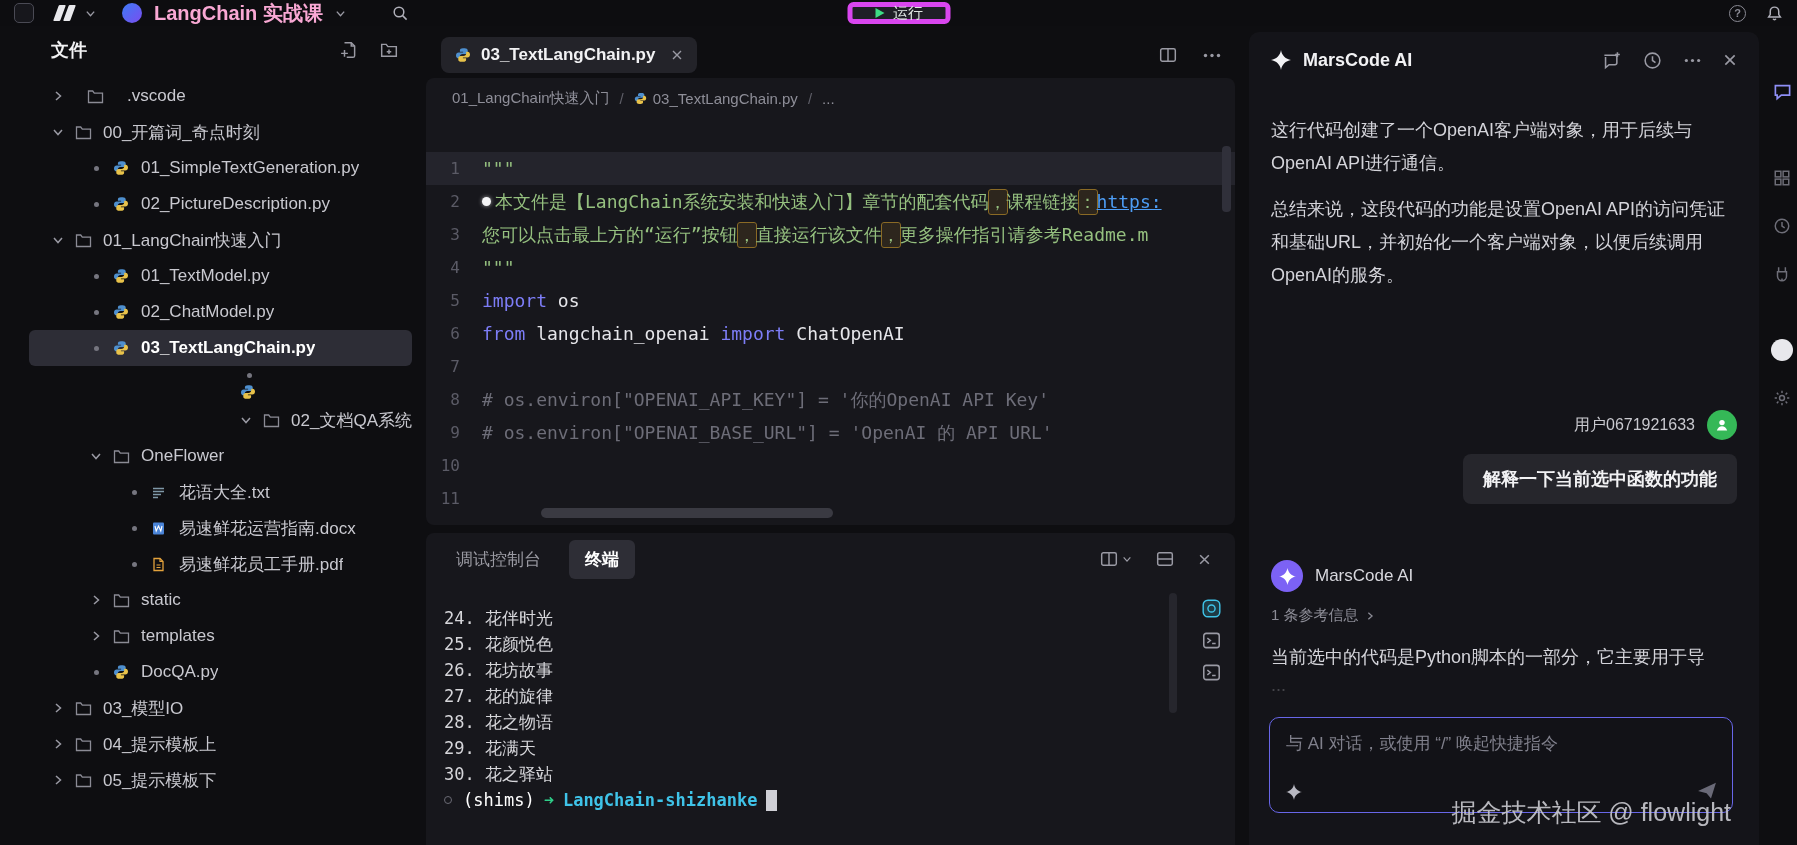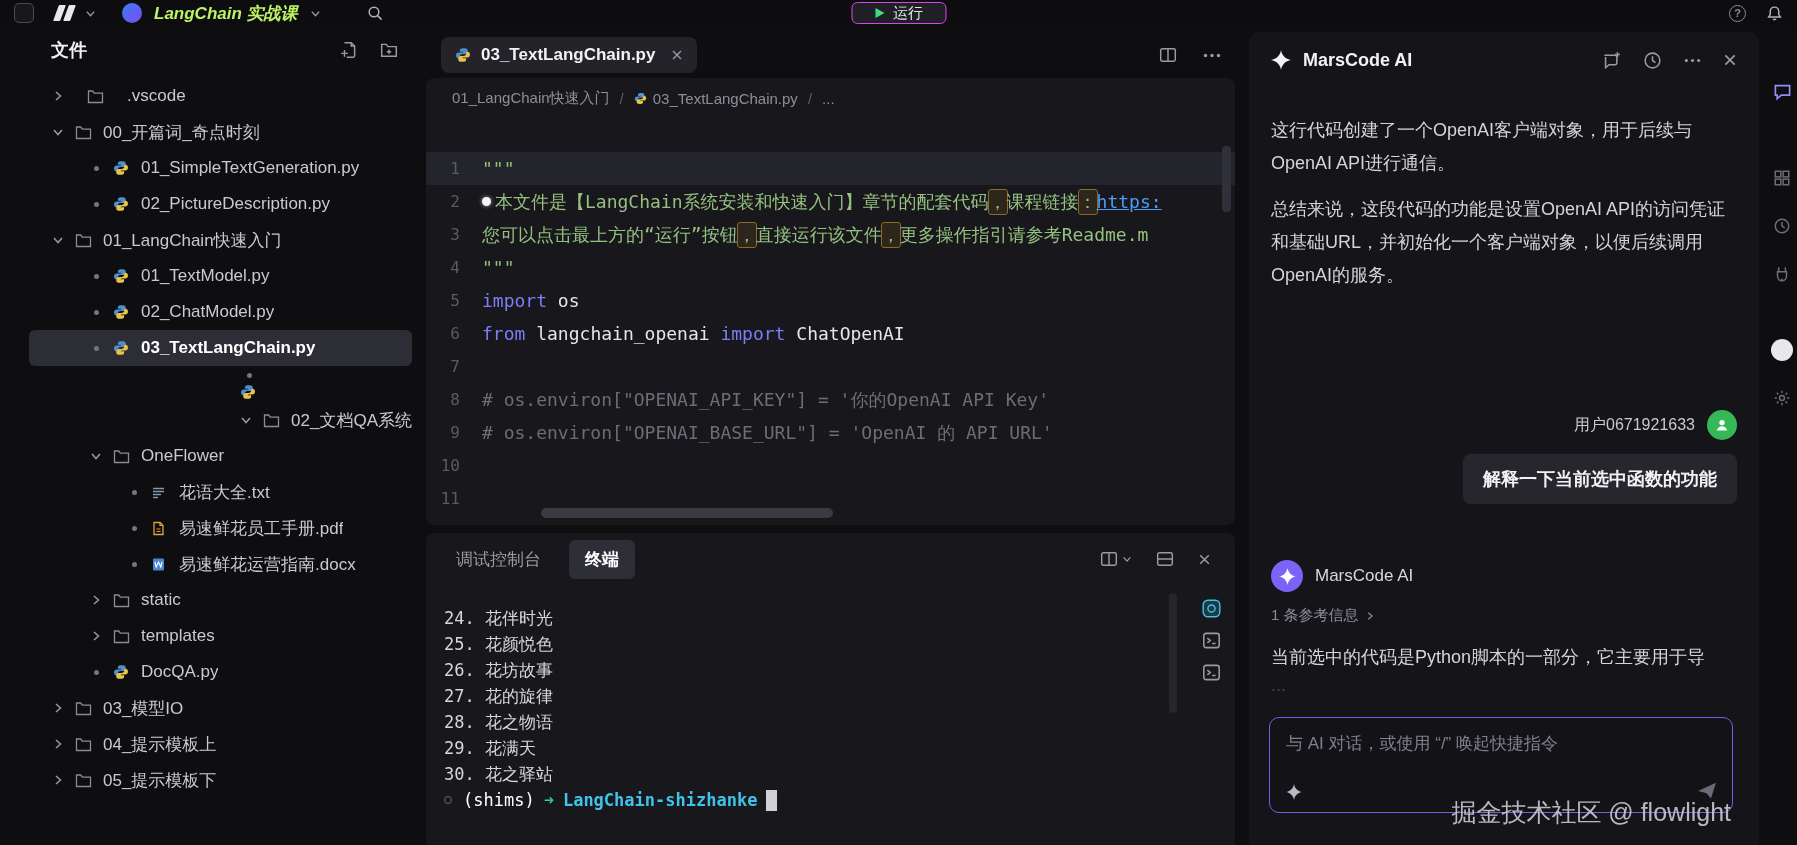--- a/index.html
+++ b/index.html
@@ -12,22 +12,22 @@
   .app { width:1797px; height:845px; display:flex; flex-direction:column; }
 
   
   .titlebar { height:26px; flex:0 0 26px; display:flex; align-items:center; background:#0d0d10; position:relative; padding:0 14px; }
   .tb-left { display:flex; align-items:center; gap:12px; }
   .tb-icon svg, .tb-chev svg { display:block; }
   .app-box { width:20px; height:20px; border:1.5px solid #4a4a54; border-radius:5px; background:#17171c; }
   .brand { display:flex; gap:3px; margin-left:10px; }
   .brand i { display:block; width:7px; height:16px; background:#e8e8ec; transform:skewX(-20deg); border-radius:1px; }
   .ws-avatar { width:20px; height:20px; border-radius:50%; background:linear-gradient(135deg,#3d7bf5,#7a4df0); margin-left:14px; }
-  .ws-name { font-size:17px; font-weight:bold; color:#bef264;font-style:italic; }
-  .run-btn { position:absolute; left:50%; top:2px; transform:translateX(-50%); height:22px; display:flex; align-items:center; gap:8px; background:#1f1f26; border:1px solid #d946ef; border-radius:6px; padding:0 22px; cursor:pointer; }
+  .ws-name { font-size:20px; font-weight:bold; color:#f9a8d4; }
+  .run-btn { position:absolute; left:50%; top:2px; transform:translateX(-50%); height:22px; display:flex; align-items:center; gap:8px; background:#1f1f26; border:5px solid #d946ef; border-radius:6px; padding:0 22px; cursor:pointer; }
   .run-btn span { font-size:15px; color:#dfe6e2; }
   .tb-right { margin-left:auto; display:flex; align-items:center; gap:20px; }
   .help-circle { width:17px; height:17px; border:1.4px solid #8b8b95; border-radius:50%; color:#8b8b95; font-size:11px; display:flex; align-items:center; justify-content:center; font-weight:bold; }
 
   
   .main { flex:1; display:flex; min-height:0;margin-left:23px; }
 
   
   .sidebar { width:395px; flex:0 0 395px; display:flex; flex-direction:column; background:#0e0e11; }
   .sidebar-header { height:48px; display:flex; align-items:center; padding:0 20px 0 28px; }
@@ -341,37 +341,37 @@
               </svg>
             </span>
             <span class="tree-label" data-interactable="false">花语大全.txt</span>
           </div>
           <div class="tree-item" data-interactable="true" style="padding-left: 96px;">
             <span class="tree-slot" data-interactable="false">
               <span class="item-dot"></span>
             </span>
             <span class="tree-icon" data-interactable="false">
               <svg width="15" height="15" viewBox="0 0 15 15">
+                <rect x="2" y="1.5" width="11" height="12" rx="1" fill="#4a84d8"></rect>
+                <path d="M4 5l1.2 5L7.5 5l2.3 5L11 5" stroke="#ffffff" fill="none" stroke-width="1.1"></path>
+              </svg>
+            </span>
+            <span class="tree-label" data-interactable="false">易速鲜花运营指南.docx</span>
+          </div>
+          <div class="tree-item" data-interactable="true" style="padding-left: 96px;">
+            <span class="tree-slot" data-interactable="false">
+              <span class="item-dot"></span>
+            </span>
+            <span class="tree-icon" data-interactable="false">
+              <svg width="15" height="15" viewBox="0 0 15 15">
                 <path d="M3 1.5h6l3 3v9H3z" fill="none" stroke="#e3a23c" stroke-width="1.3"></path>
                 <path d="M9 1.5v3h3M5.5 8h4M5.5 10.5h4" stroke="#e3a23c" stroke-width="1.2" fill="none"></path>
               </svg>
             </span>
             <span class="tree-label" data-interactable="false">易速鲜花员工手册.pdf</span>
-          </div>
-          <div class="tree-item" data-interactable="true" style="padding-left: 96px;">
-            <span class="tree-slot" data-interactable="false">
-              <span class="item-dot"></span>
-            </span>
-            <span class="tree-icon" data-interactable="false">
-              <svg width="15" height="15" viewBox="0 0 15 15">
-                <rect x="2" y="1.5" width="11" height="12" rx="1" fill="#4a84d8"></rect>
-                <path d="M4 5l1.2 5L7.5 5l2.3 5L11 5" stroke="#ffffff" fill="none" stroke-width="1.1"></path>
-              </svg>
-            </span>
-            <span class="tree-label" data-interactable="false">易速鲜花运营指南.docx</span>
           </div>
           <div class="tree-item" data-interactable="true" style="padding-left: 58px;">
             <span class="tree-slot" data-interactable="false">
               <svg width="12" height="12" viewBox="0 0 12 12">
                 <path d="M4 2l4.5 4L4 10" fill="none" stroke="#9a9aa4" stroke-width="1.5"></path>
               </svg>
             </span>
             <span class="tree-icon" data-interactable="false">
               <svg width="17" height="15" viewBox="0 0 17 15">
                 <path d="M1.5 2h4.2l1.6 2.2h8.2v9.3H1.5z" fill="none" stroke="#8b8b95" stroke-width="1.3"></path>

